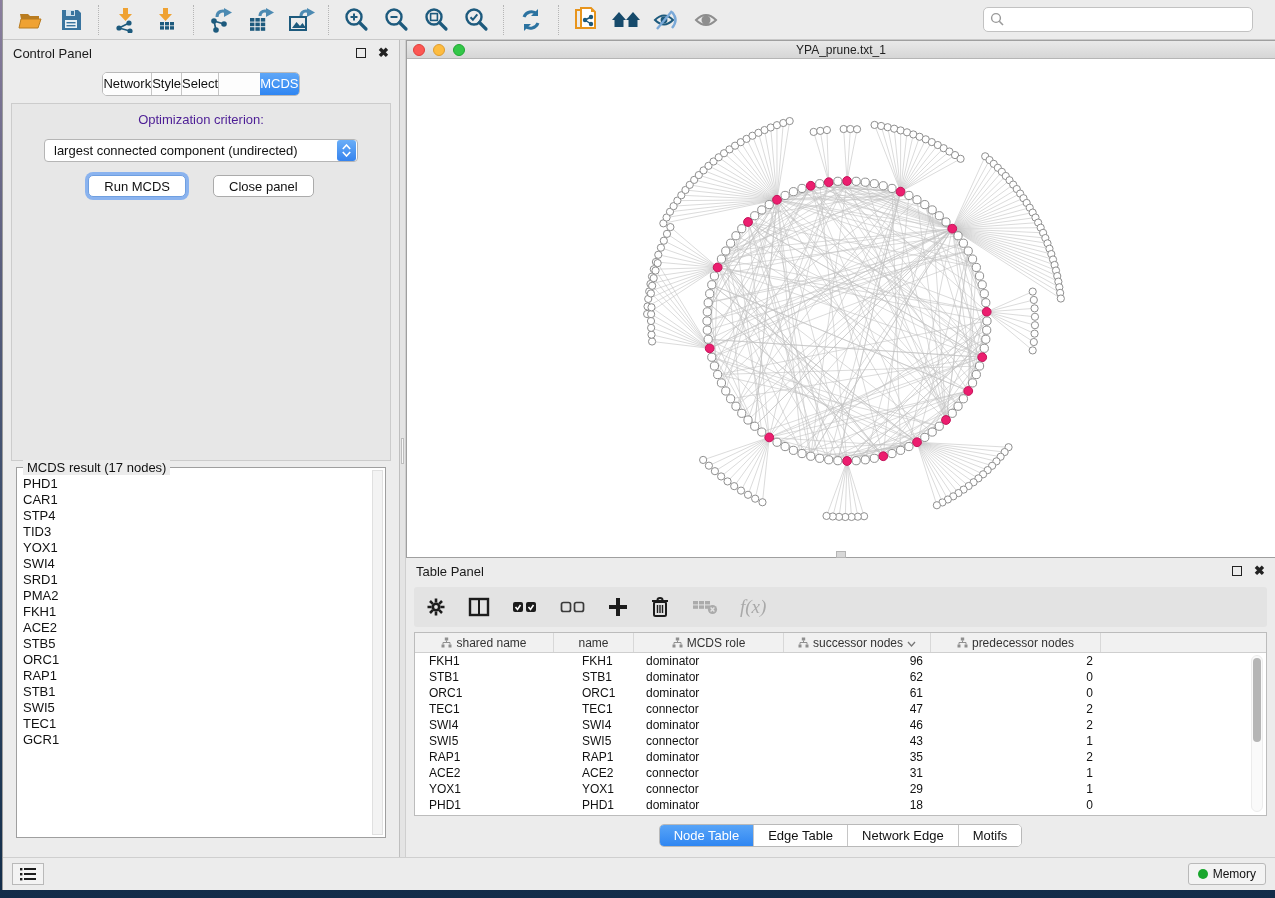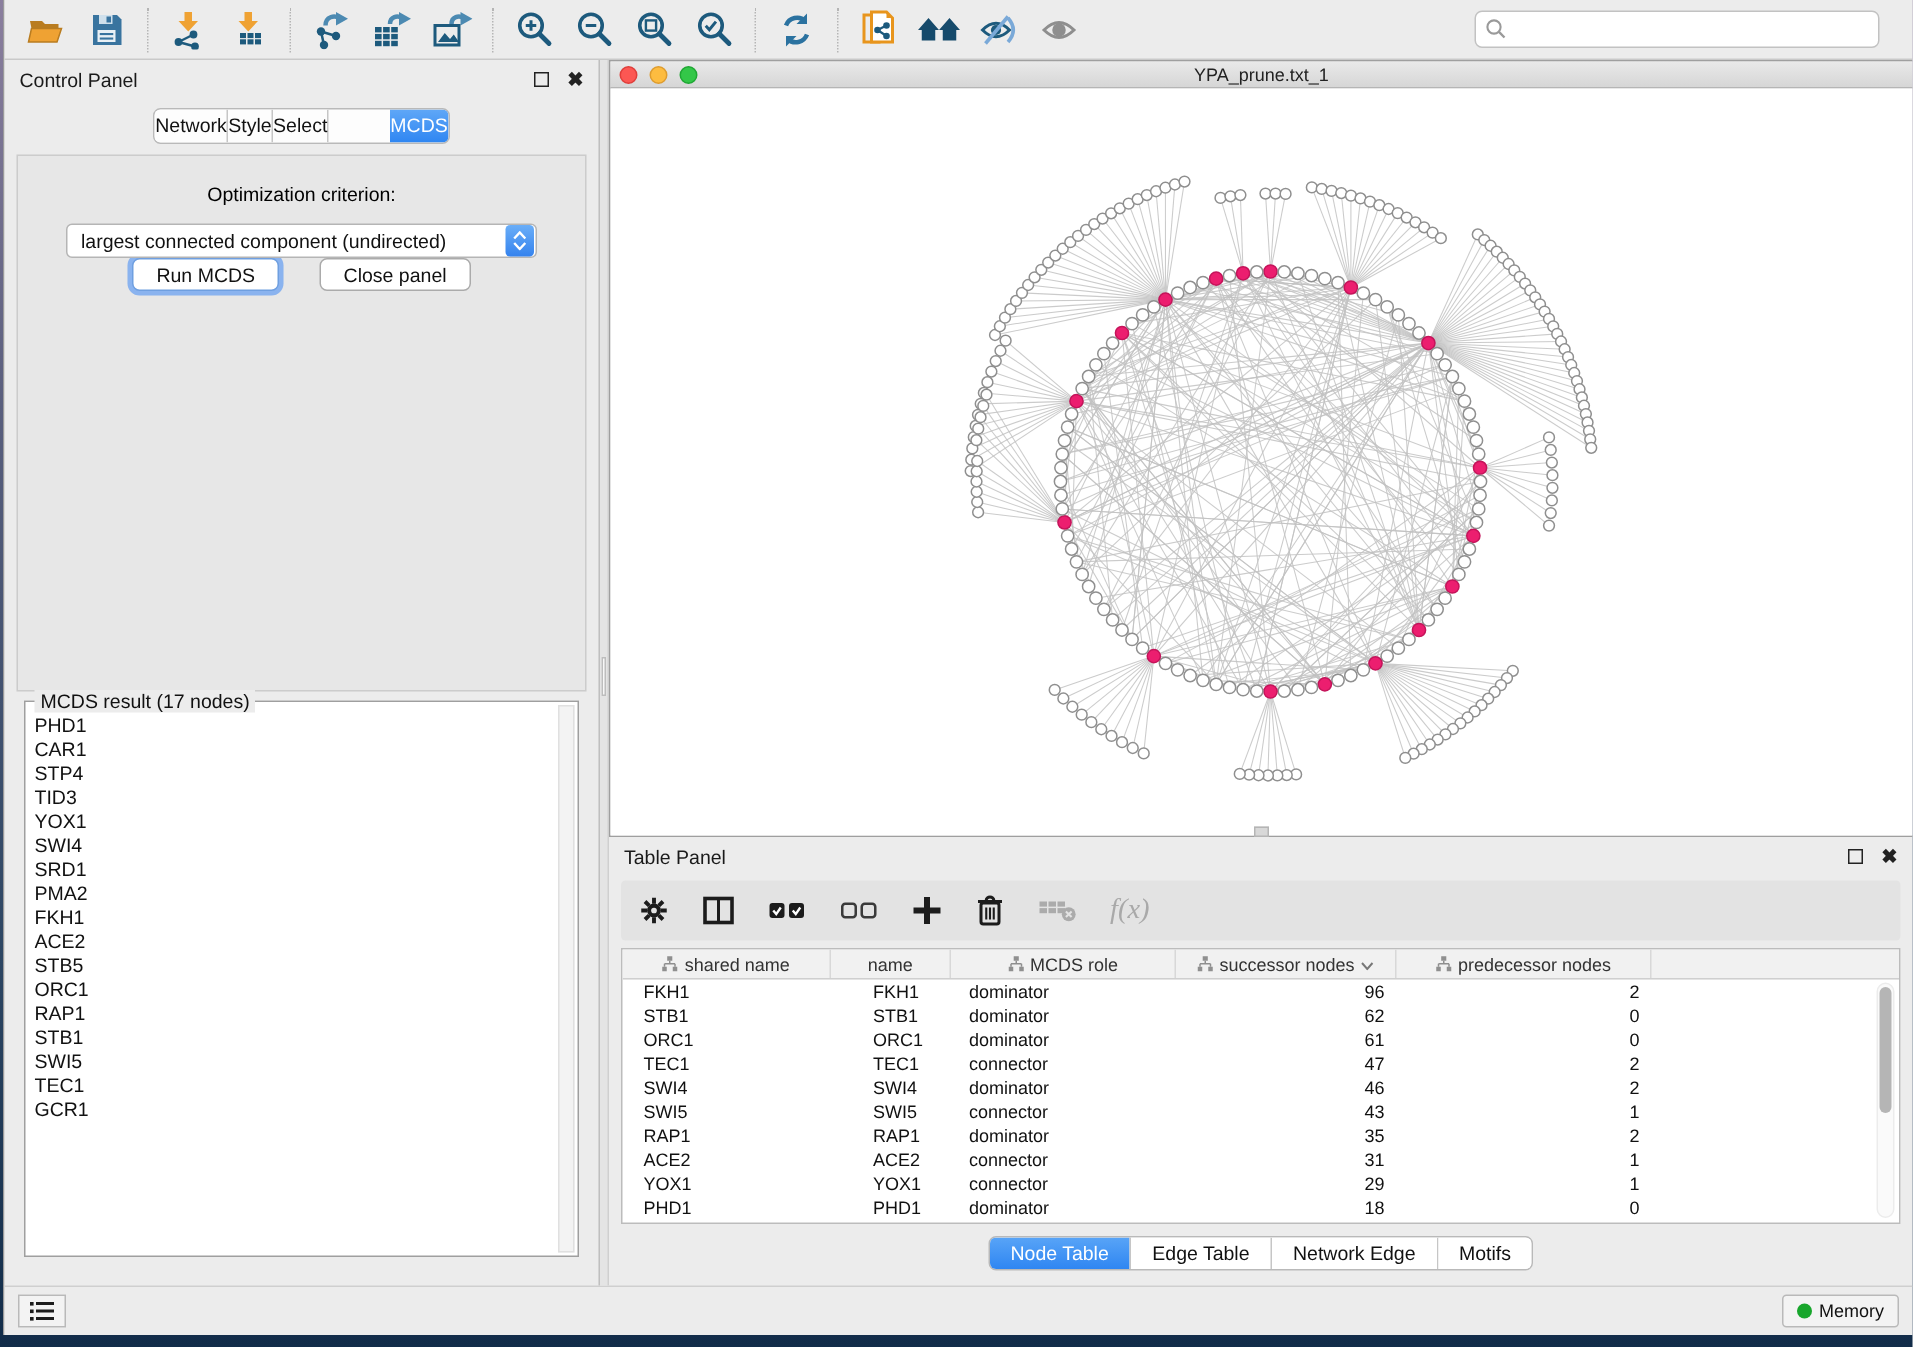--- a/index.html
+++ b/index.html
@@ -47,34 +47,34 @@
     padding:3px 0; font-size:13px; color:#111; background:#fdfdfd;
     border-right:1px solid #c6c6c6; cursor:pointer; line-height:16px;
   }
   .cp-tab:last-child { border-right:none; }
   .cp-tab.active { background:linear-gradient(180deg,#5fa7f7 0%,#2f86f2 100%); color:#fff;margin-left:41px; }
 
   .cp-options {
     margin:7px 8px 0 8px; background:#e7e7e7; border:1px solid #cccccc;
     height:358px; display:flex; flex-direction:column; align-items:center; flex:0 0 auto;
   }
-  .opt-label { margin-top:18px; font-size:13px; color:#000000; }
+  .opt-label { margin-top:8px; font-size:13px; color:#4c1d95; }
   .dropdown {
     margin-top:12px; width:314px; height:23px; background:#fff;
     border:1px solid #b5b5b5; border-radius:4px; display:flex; align-items:center;
     font-size:13px; cursor:pointer; position:relative;
   }
   .dropdown .dd-value { flex:1; padding-left:9px; color:#111; white-space:nowrap; overflow:hidden; }
   .dd-stepper {
     width:19px; height:21px; border-radius:3px; margin-right:1px;
     background:linear-gradient(180deg,#6aaef8 0%,#3583ee 100%);
     display:flex; flex-direction:column; align-items:center; justify-content:center; gap:1px;
   }
   .dd-stepper svg { display:block; }
-  .btn-row { display:flex; gap:27px; }
+  .btn-row { margin-top:13px; display:flex; gap:27px; }
   .push-btn {
     height:22px; padding:0 15px; background:#fff; border:1px solid #ababab;
     border-radius:5px; font-size:13px; color:#111; cursor:pointer;
     font-family:"Liberation Sans", sans-serif;
   }
   .push-btn.focused { box-shadow:0 0 0 3px rgba(121,169,240,.85); border-color:#6f9fe0; }
 
   
   .result-fs {
     margin:6px 13px 0 13px; border:1px solid #9f9f9f; background:#fff;

